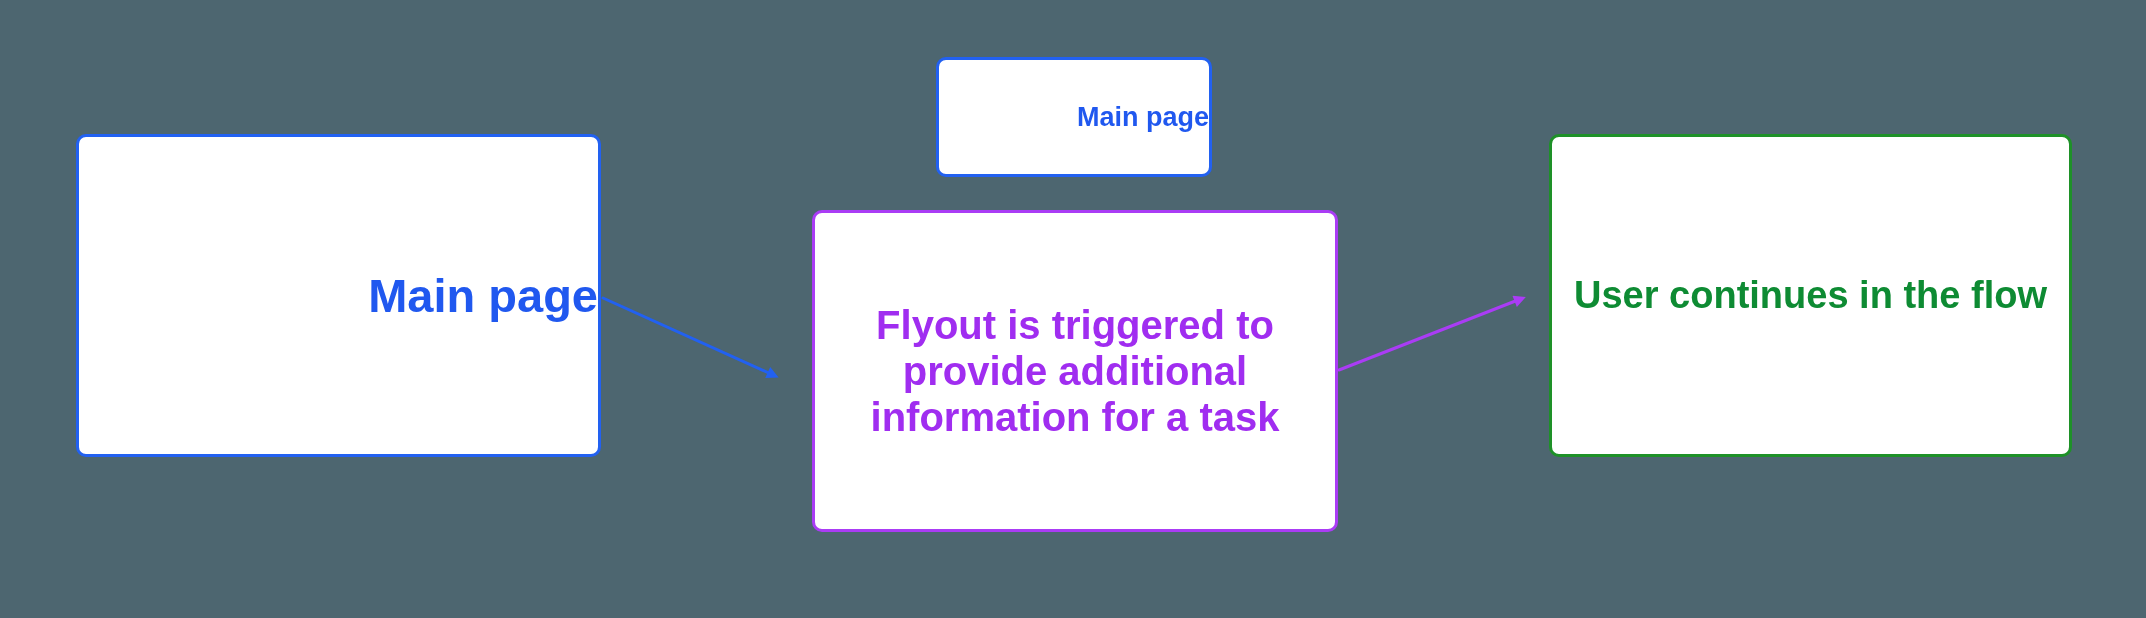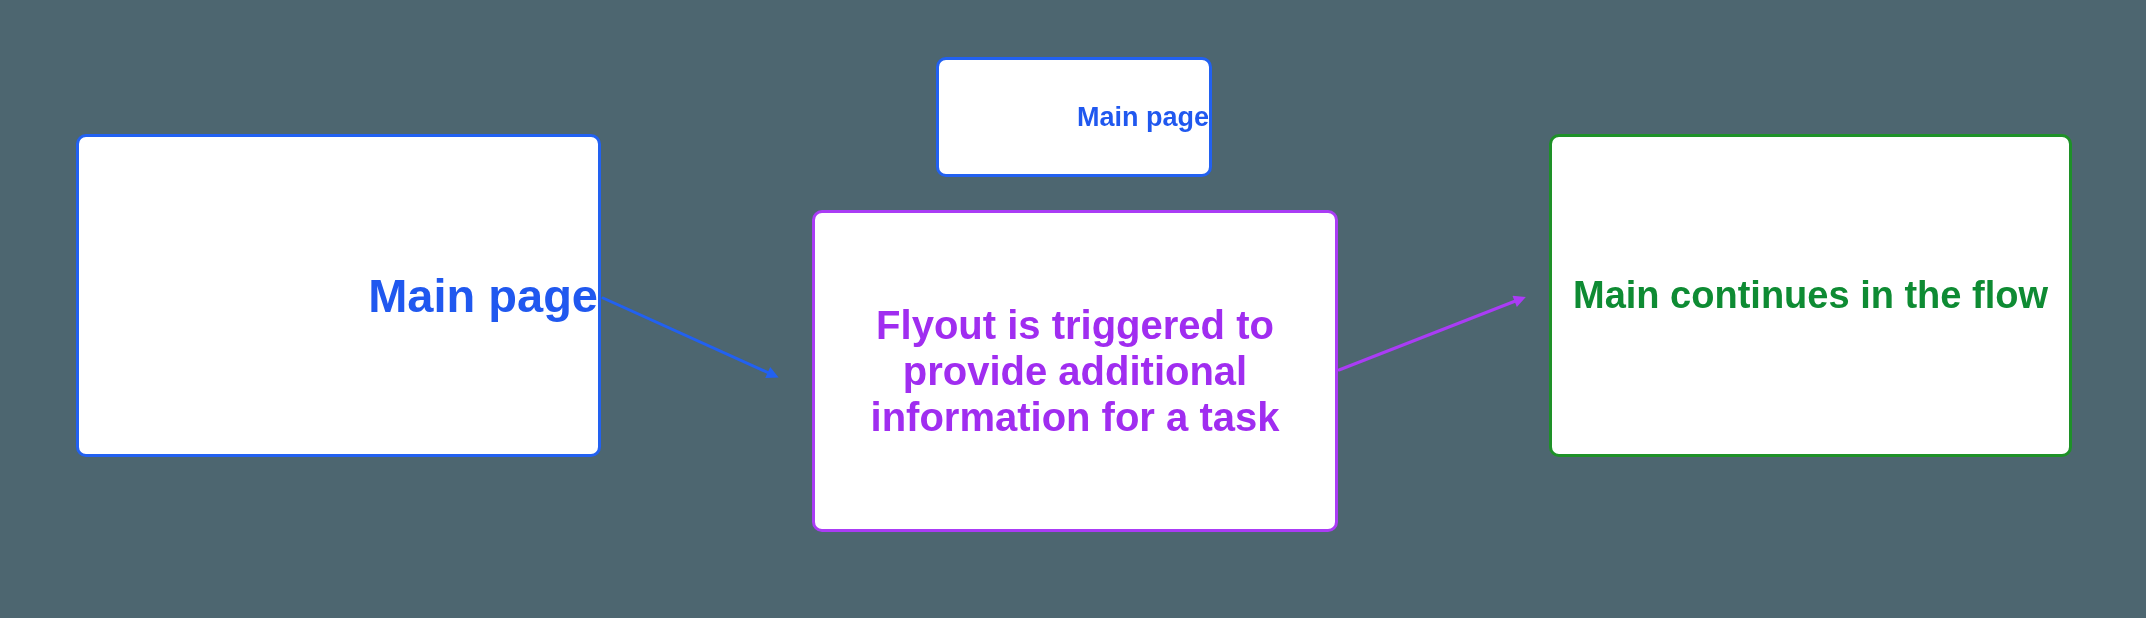--- a/index.html
+++ b/index.html
@@ -71,16 +71,16 @@
 
   <div class="node node-blue node-main-small">
     <span class="label">Main page</span>
   </div>
 
   <div class="node node-purple node-flyout">
     <span class="label">Flyout is triggered to provide additional information for a task</span>
   </div>
 
   <div class="node node-green node-continue">
-    <span class="label">Main continues in the flow</span>
+    <span class="label">User continues in the flow</span>
   </div>
 
 </div>
 
 </body></html>

